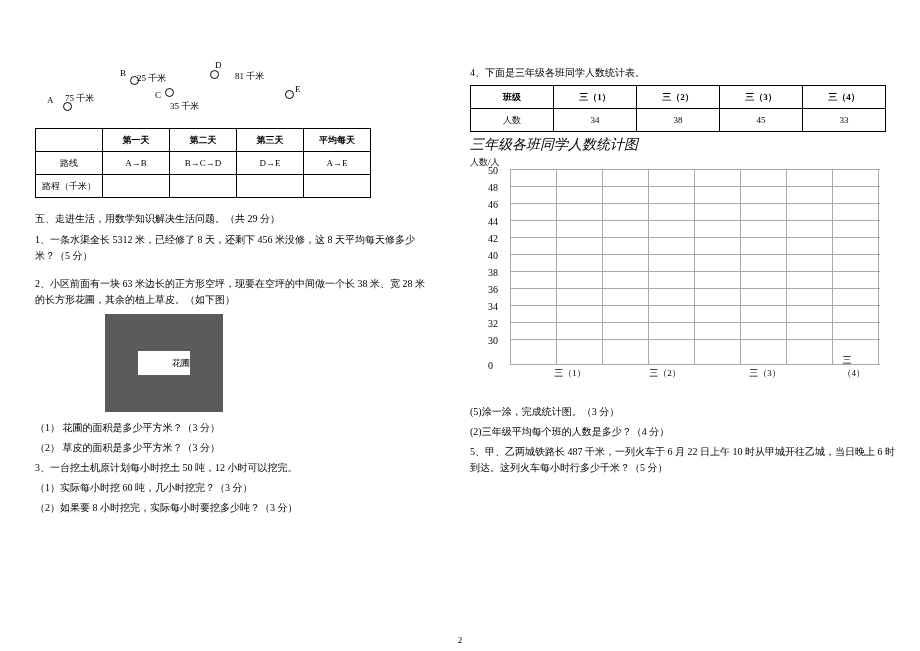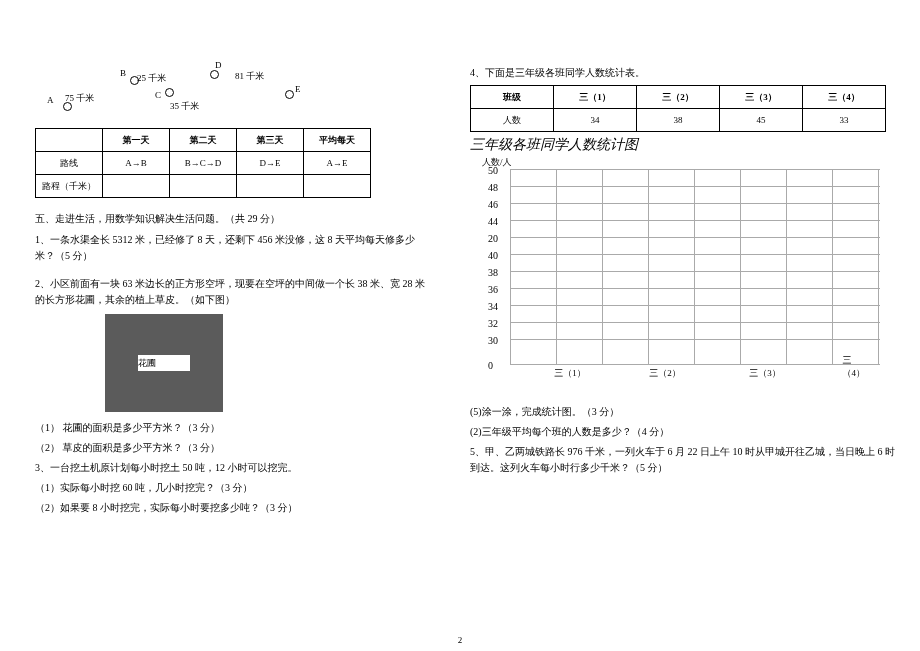--- a/index.html
+++ b/index.html
@@ -75,23 +75,23 @@
   }
   .lawn::before{
     content:"";
     position:absolute;
     left:-4px; top:-4px;
     width:118px; height:98px;
     background:#888;
     z-index:-1;
   }
   .flowerbed {
-    width: 52px; height: 16px;
+    width: 52px; height: 24px;
     background:#fff;
-    display:flex; align-items:center; justify-content:flex-start;
+    display:flex; align-items:center; justify-content:flex-end;
     font-size: 9px;
   }
 
   
   .stat-table td, .stat-table th { width: 70px; }
   .chart-title { text-align:left; font-size:14px; margin:4px 0 2px 0;font-style:italic; }
   .axis-label  { font-size:9px; }
 
   
   .chart-wrap { position: relative; width: 400px; height: 225px; margin-left: 10px; }
@@ -212,39 +212,39 @@
         <td>人数</td>
         <td>34</td>
         <td>38</td>
         <td>45</td>
         <td>33</td>
       </tr>
     </tbody>
       </table>
 
     <div class="chart-title">三年级各班同学人数统计图</div>
-    <div class="axis-label" style="margin-left:12px">人数/人</div>
+    <div class="axis-label" style="margin-left:0">人数/人</div>
 
     <div class="chart-wrap">
       <div class="chart-frame"></div>
 
       <div class="ygrid" style="top:0;">
           <span>50</span>
         </div>
       <div class="ygrid" style="top:17px;">
           <span>48</span>
         </div>
       <div class="ygrid" style="top:34px;">
           <span>46</span>
         </div>
       <div class="ygrid" style="top:51px;">
           <span>44</span>
         </div>
       <div class="ygrid" style="top:68px;">
-          <span>20</span>
+          <span>42</span>
         </div>
       <div class="ygrid" style="top:85px;">
           <span>40</span>
         </div>
       <div class="ygrid" style="top:102px;">
           <span>38</span>
         </div>
       <div class="ygrid" style="top:119px;">
           <span>36</span>
         </div>
@@ -272,17 +272,17 @@
       <div class="xgrid" style="left:398px;"></div>
 
       <span class="xlabel" style="left:90px;">三（1）</span>
       <span class="xlabel" style="left:185px;">三（2）</span>
       <span class="xlabel" style="left:285px;">三（3）</span>
       <span class="xlabel" style="left:375px;">三（4）</span>
     </div>
 
     <div class="q" style="margin-top:10px">(5)涂一涂，完成统计图。（3 分）</div>
     <div class="q">(2)三年级平均每个班的人数是多少？（4 分）</div>
-    <div class="q">5、甲、乙两城铁路长 976 千米，一列火车于 6 月 22 日上午 10 时从甲城开往乙城，当日晚上 6 时到达。这列火车每小时行多少千米？（5 分）</div>
+    <div class="q">5、甲、乙两城铁路长 487 千米，一列火车于 6 月 22 日上午 10 时从甲城开往乙城，当日晚上 6 时到达。这列火车每小时行多少千米？（5 分）</div>
   </div>
 
   <div class="page-num">2</div>
 </div>
 
 </body></html>

